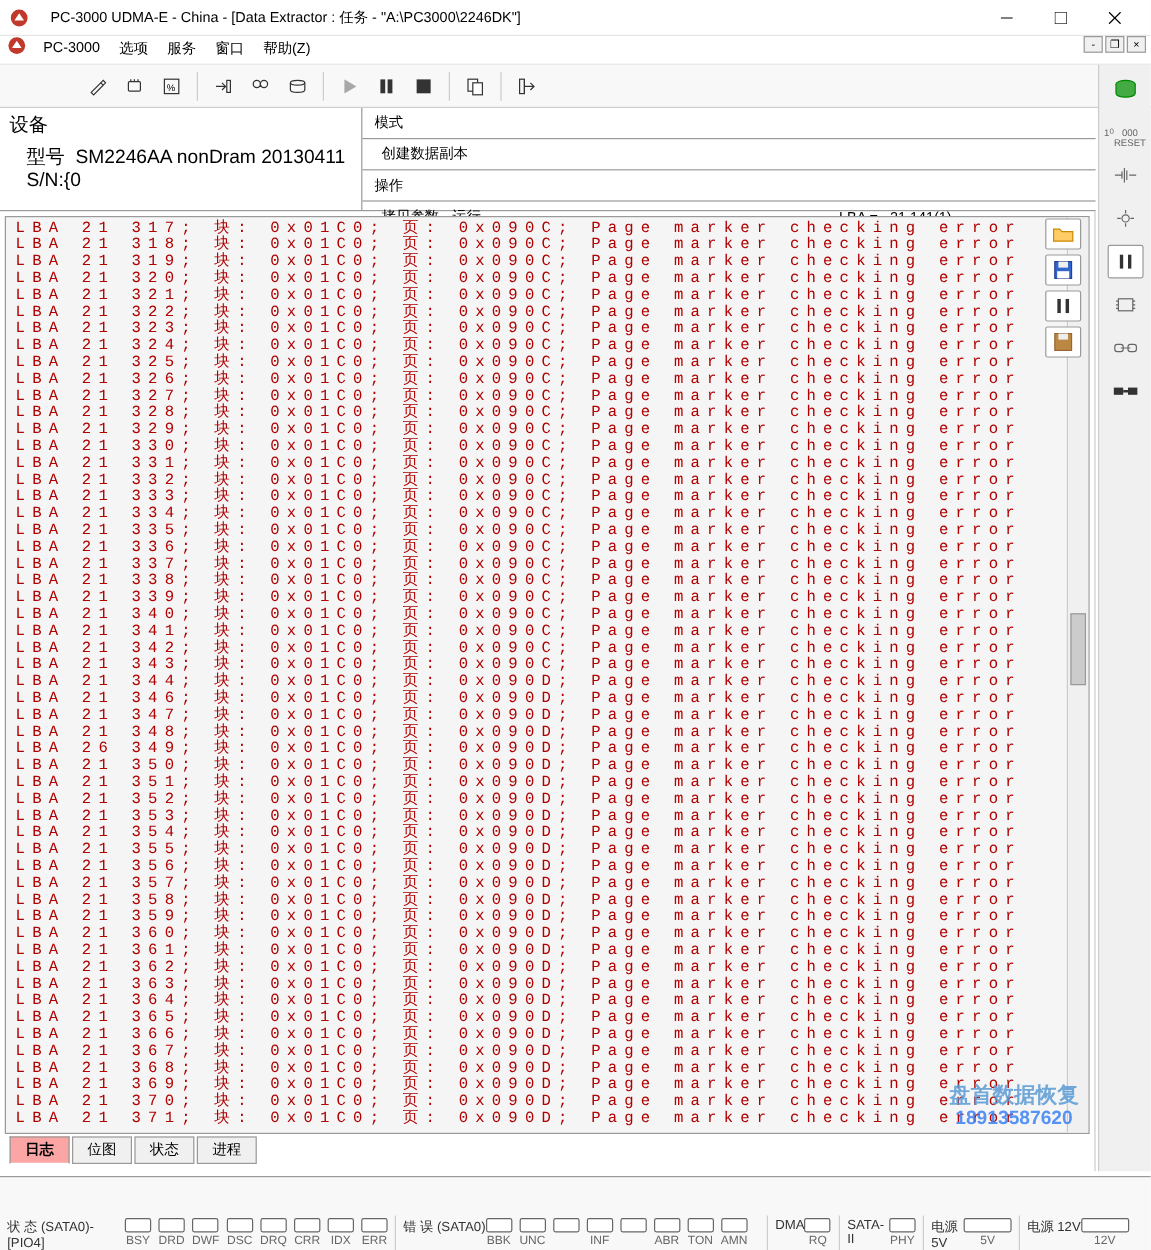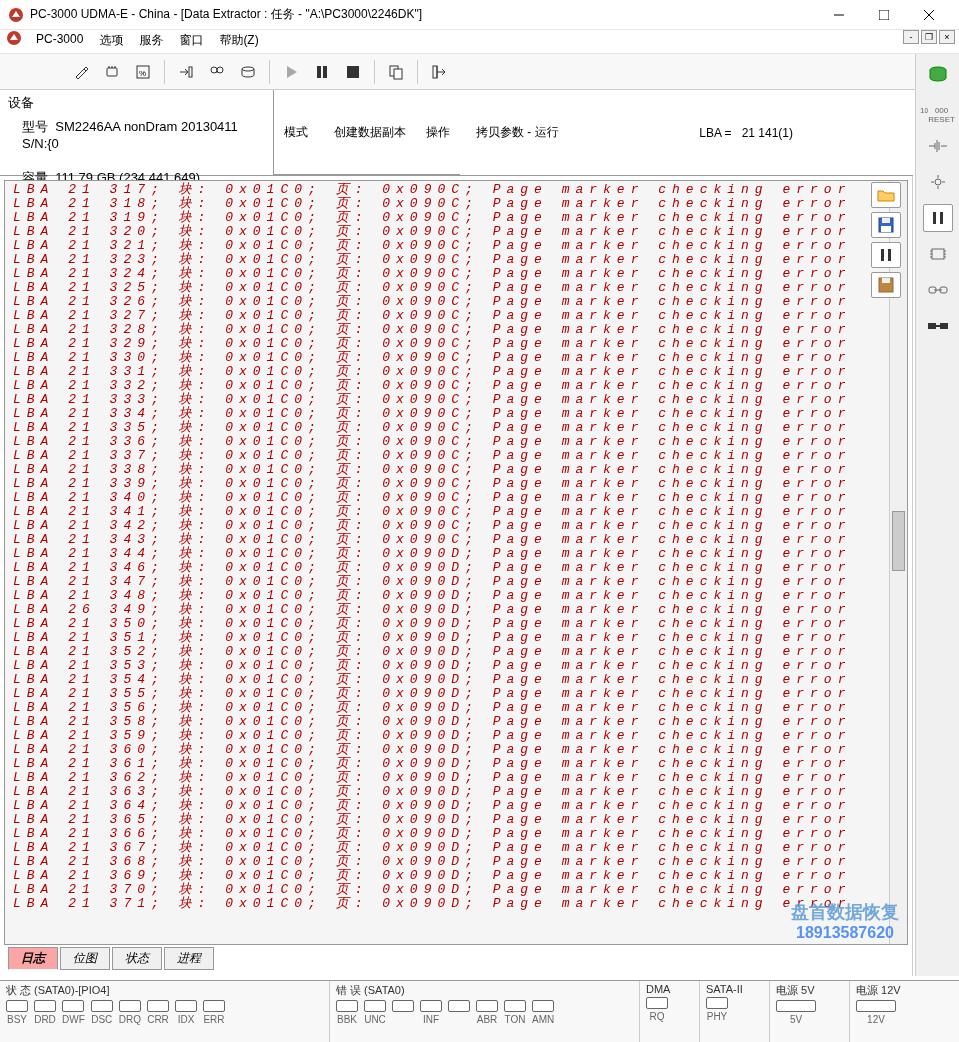--- a/index.html
+++ b/index.html
@@ -1,52 +1,52 @@
 <!DOCTYPE html>
 <html><head>
 <meta charset="utf-8">
 <style>
 * { margin: 0; padding: 0; box-sizing: border-box; }
 body { font-family: "Microsoft YaHei", "SimSun", Tahoma, sans-serif; font-size: 12px; background: #fff; width: 959px; height: 1042px; overflow: hidden; position: relative; }
 .titlebar { height: 30px; background: #fff; border-bottom: 1px solid #e5e5e5; display: flex; align-items: center; padding: 0 8px; }
 .titlebar-icon { width: 16px; height: 16px; margin-right: 6px; }
-.titlebar-text { flex: 1; color: #000; font-size: 12px; }
+.titlebar-text { flex: 1; color: #000; font-size: 12px; margin-left: 12px; }
 .titlebar-btns { display: flex; gap: 0; }
 .tb-btn { width: 45px; height: 28px; display: flex; align-items: center; justify-content: center; cursor: pointer; }
 .menubar { height: 24px; background: #fff; display: flex; align-items: flex-start; padding: 0 6px; border-bottom: 1px solid #e5e5e5; position: relative; }
 .menu-icon { width: 16px; height: 16px; margin-right: 6px; }
 .menu-item { padding: 2px 8px; cursor: pointer; font-size: 12px; }
 .mdi-btns { position: absolute; right: 4px; display: flex; gap: 2px; }
 .mdi-btn { width: 16px; height: 14px; border: 1px solid #999; background: #f0f0f0; font-size: 9px; display: flex; align-items: center; justify-content: center; cursor: pointer; }
 .toolbar { height: 36px; background: #f8f8f8; border-bottom: 1px solid #ccc; display: flex; align-items: center; padding: 0 8px; gap: 3px; }
 .tool-sep { width: 1px; height: 24px; background: #ccc; margin: 0 4px; }
 .tool-btn { width: 28px; height: 28px; display: flex; align-items: center; justify-content: center; cursor: pointer; border: 1px solid transparent; border-radius: 2px; }
 .tool-btn.disabled { opacity: 0.4; cursor: default; }
 .info-panels { display: flex; border-bottom: 1px solid #999; height: 86px; margin-right: 46px; }
-.info-left { width: 274px; border-right: 1px solid #999; padding: 4px 8px; font-size: 13px; }
-.info-right { flex: 1; display: flex; flex-direction: row; }
+.info-left { width: 302px; border-right: 1px solid #999; padding: 4px 8px; font-size: 16px; }
+.info-right { flex: 1; display: flex; flex-direction: column; }
 .info-row { border-bottom: 1px solid #999; padding: 4px 10px; font-size: 12px; display: flex; align-items: center; }
 .info-row:last-child { border-bottom: none; flex: 1; }
-.main-area { display: flex; height: calc(100% - 30px - 24px - 36px - 86px - 66px); font-style: italic; }
+.main-area { display: flex; height: calc(100% - 30px - 24px - 36px - 86px - 66px); }
 .log-container { flex: 1; padding: 4px; display: flex; flex-direction: column; border-right: 1px solid #ccc; margin-right: 46px; }
 .log-view { flex: 1; background: #f5f5f5; border: 1px solid #999; font-family: "Courier New", monospace; font-size: 13px; line-height: 14px; overflow: hidden; display: flex; position: relative; }
 .log-lines { flex: 1; padding: 2px 8px; overflow: hidden; }
 .log-line { color: #b00000; letter-spacing: 6px; white-space: nowrap; }
 .log-scroll { width: 18px; background: #f0f0f0; border-left: 1px solid #ccc; position: relative; }
 .scroll-thumb { position: absolute; top: 330px; left: 2px; right: 2px; height: 60px; background: #ccc; border: 1px solid #999; }
 .log-tabs { display: flex; padding: 2px 4px; gap: 2px; }
 .log-tab { padding: 2px 12px; border: 1px solid #999; background: #f0f0f0; font-size: 12px; cursor: pointer; }
 .log-tab.active { background: #fca5a5; border-bottom: 1px solid #fff; font-weight: bold; }
 .right-sidebar { position: absolute; right: 0; top: 54px; width: 44px; background: #f0f0f0; border-left: 1px solid #ccc; padding: 6px 4px; display: flex; flex-direction: column; gap: 8px; align-items: center; height: calc(100% - 54px - 66px); }
 .side-ico { width: 30px; height: 28px; display: flex; align-items: center; justify-content: center; cursor: pointer; font-size: 14px; }
 .side-ico.framed { border: 1px solid #999; background: #fff; border-radius: 2px; }
 .inner-side { position: absolute; right: 52px; top: 182px; width: 36px; display: flex; flex-direction: column; gap: 4px; }
 .inner-ico { width: 30px; height: 26px; border: 1px solid #999; background: #fff; display: flex; align-items: center; justify-content: center; font-size: 13px; cursor: pointer; border-radius: 2px; }
 .statusbar { position: absolute; bottom: 0; left: 0; right: 0; height: 62px; border-top: 1px solid #999; background: #f8f8f8; display: flex; font-size: 11px; }
-.status-group { border-right: 1px solid #ccc; padding: 2px 6px; display: flex; flex-direction: column; }
+.status-group { border-right: 1px solid #ccc; padding: 2px 6px; display: flex; flex-direction: row; margin-top: 32px; }
 .status-title { font-size: 11px; margin-bottom: 2px; color: #333; }
 .status-leds { display: flex; gap: 6px; }
 .led-item { display: flex; flex-direction: column; align-items: center; gap: 2px; }
 .led { width: 22px; height: 12px; border: 1px solid #666; background: #fff; border-radius: 2px; }
 .led-label { font-size: 10px; color: #666; }
 .watermark { position: absolute; right: 60px; bottom: 100px; text-align: center; opacity: 0.85; pointer-events: none; }
 .wm-text { color: #5a9bd5; font-size: 18px; font-weight: bold; }
 .wm-phone { color: #3b82f6; font-size: 16px; font-weight: bold; }
 .lba-status { position: absolute; right: 120px; }
 </style>
@@ -195,20 +195,21 @@
 
 <div class="main-area">
   <div class="log-container">
     <div class="log-view">
       <div class="log-lines" id="log-lines">
           <div class="log-line">LBA 21 317; 块: 0x01C0; 页: 0x090C; Page marker checking error</div>
           <div class="log-line">LBA 21 318; 块: 0x01C0; 页: 0x090C; Page marker checking error</div>
           <div class="log-line">LBA 21 319; 块: 0x01C0; 页: 0x090C; Page marker checking error</div>
           <div class="log-line">LBA 21 320; 块: 0x01C0; 页: 0x090C; Page marker checking error</div>
           <div class="log-line">LBA 21 321; 块: 0x01C0; 页: 0x090C; Page marker checking error</div>
+          <div class="log-line">LBA 21 322; 块: 0x01C0; 页: 0x090C; Page marker checking error</div>
           <div class="log-line">LBA 21 323; 块: 0x01C0; 页: 0x090C; Page marker checking error</div>
           <div class="log-line">LBA 21 324; 块: 0x01C0; 页: 0x090C; Page marker checking error</div>
           <div class="log-line">LBA 21 325; 块: 0x01C0; 页: 0x090C; Page marker checking error</div>
           <div class="log-line">LBA 21 326; 块: 0x01C0; 页: 0x090C; Page marker checking error</div>
           <div class="log-line">LBA 21 327; 块: 0x01C0; 页: 0x090C; Page marker checking error</div>
           <div class="log-line">LBA 21 328; 块: 0x01C0; 页: 0x090C; Page marker checking error</div>
           <div class="log-line">LBA 21 329; 块: 0x01C0; 页: 0x090C; Page marker checking error</div>
           <div class="log-line">LBA 21 330; 块: 0x01C0; 页: 0x090C; Page marker checking error</div>
           <div class="log-line">LBA 21 331; 块: 0x01C0; 页: 0x090C; Page marker checking error</div>
           <div class="log-line">LBA 21 332; 块: 0x01C0; 页: 0x090C; Page marker checking error</div>
@@ -228,20 +229,21 @@
           <div class="log-line">LBA 21 347; 块: 0x01C0; 页: 0x090D; Page marker checking error</div>
           <div class="log-line">LBA 21 348; 块: 0x01C0; 页: 0x090D; Page marker checking error</div>
           <div class="log-line">LBA 26 349; 块: 0x01C0; 页: 0x090D; Page marker checking error</div>
           <div class="log-line">LBA 21 350; 块: 0x01C0; 页: 0x090D; Page marker checking error</div>
           <div class="log-line">LBA 21 351; 块: 0x01C0; 页: 0x090D; Page marker checking error</div>
           <div class="log-line">LBA 21 352; 块: 0x01C0; 页: 0x090D; Page marker checking error</div>
           <div class="log-line">LBA 21 353; 块: 0x01C0; 页: 0x090D; Page marker checking error</div>
           <div class="log-line">LBA 21 354; 块: 0x01C0; 页: 0x090D; Page marker checking error</div>
           <div class="log-line">LBA 21 355; 块: 0x01C0; 页: 0x090D; Page marker checking error</div>
           <div class="log-line">LBA 21 356; 块: 0x01C0; 页: 0x090D; Page marker checking error</div>
+          <div class="log-line">LBA 21 357; 块: 0x01C0; 页: 0x090D; Page marker checking error</div>
           <div class="log-line">LBA 21 358; 块: 0x01C0; 页: 0x090D; Page marker checking error</div>
           <div class="log-line">LBA 21 359; 块: 0x01C0; 页: 0x090D; Page marker checking error</div>
           <div class="log-line">LBA 21 360; 块: 0x01C0; 页: 0x090D; Page marker checking error</div>
           <div class="log-line">LBA 21 361; 块: 0x01C0; 页: 0x090D; Page marker checking error</div>
           <div class="log-line">LBA 21 362; 块: 0x01C0; 页: 0x090D; Page marker checking error</div>
           <div class="log-line">LBA 21 363; 块: 0x01C0; 页: 0x090D; Page marker checking error</div>
           <div class="log-line">LBA 21 364; 块: 0x01C0; 页: 0x090D; Page marker checking error</div>
           <div class="log-line">LBA 21 365; 块: 0x01C0; 页: 0x090D; Page marker checking error</div>
           <div class="log-line">LBA 21 366; 块: 0x01C0; 页: 0x090D; Page marker checking error</div>
           <div class="log-line">LBA 21 367; 块: 0x01C0; 页: 0x090D; Page marker checking error</div>

